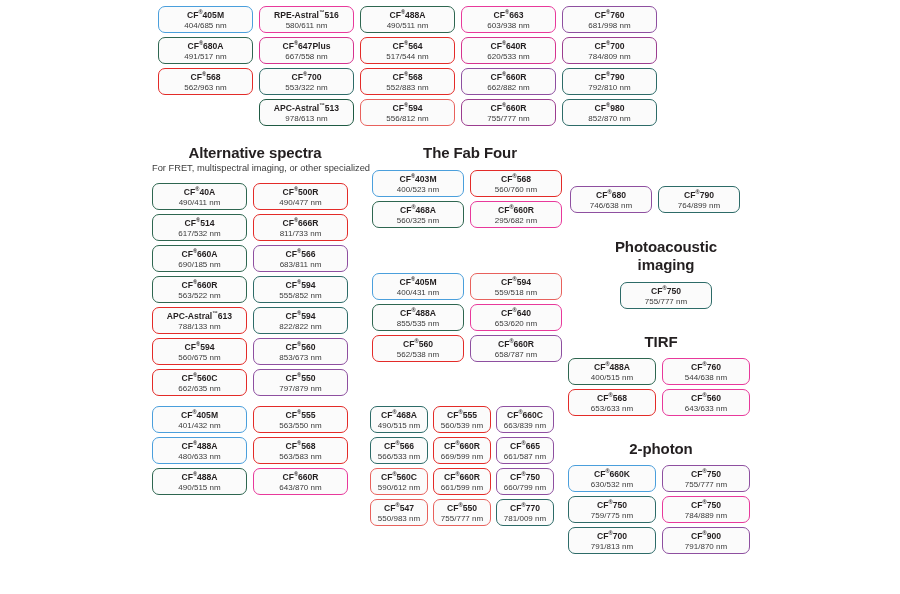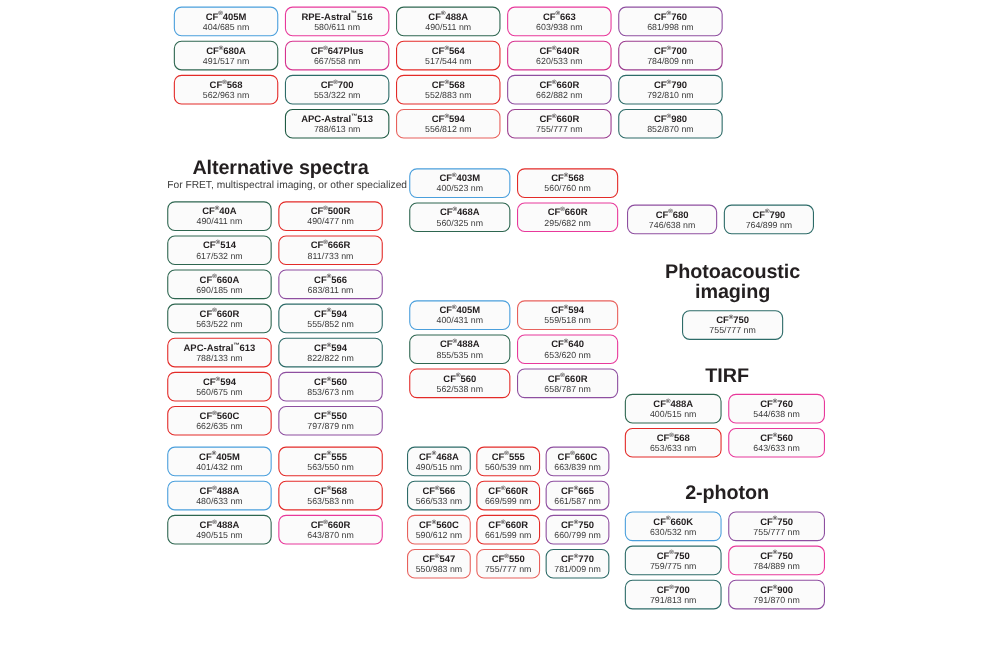--- a/index.html
+++ b/index.html
@@ -11,21 +11,21 @@
     position:relative;
     overflow:hidden;
   }
   .stage{position:relative;width:900px;height:594px;}
 
   
   .group{position:absolute;}
   .sec-title{
     text-align:center;
     font-weight:bold;
-    font-size:18px;
+    font-size:15px;
     line-height:17px;
     color:#231f20;
     letter-spacing:-0.1px;
     white-space:nowrap;
   }
   .sec-sub{
     text-align:center;
     font-size:9.3px;
     line-height:12px;
     color:#3b3b3b;
@@ -95,21 +95,21 @@
           <div class="chip" style="width: 95px; height: 27px; border-color: rgb(214, 51, 143); margin-bottom: 4px;">
             <div class="nm">CF<sup>®</sup>647Plus</div>
             <div class="wl">667/558 nm</div>
           </div>
           <div class="chip" style="width: 95px; height: 27px; border-color: rgb(45, 107, 104); margin-bottom: 4px;">
             <div class="nm">CF<sup>®</sup>700</div>
             <div class="wl">553/322 nm</div>
           </div>
           <div class="chip" style="width: 95px; height: 27px; border-color: rgb(31, 90, 67); margin-bottom: 0px;">
             <div class="nm">APC-Astral<sup>™</sup>513</div>
-            <div class="wl">788/613 nm</div>
+            <div class="wl">978/613 nm</div>
           </div>
         </div>
         <div class="col" style="margin-right: 6px;">
           <div class="chip" style="width: 95px; height: 27px; border-color: rgb(46, 102, 80); margin-bottom: 4px;">
             <div class="nm">CF<sup>®</sup>488A</div>
             <div class="wl">490/511 nm</div>
           </div>
           <div class="chip" style="width: 95px; height: 27px; border-color: rgb(227, 43, 40); margin-bottom: 4px;">
             <div class="nm">CF<sup>®</sup>564</div>
             <div class="wl">517/544 nm</div>
@@ -223,20 +223,21 @@
           </div>
           <div class="chip" style="width: 95px; height: 27px; border-color: rgb(142, 79, 160); margin-bottom: 0px;">
             <div class="nm">CF<sup>®</sup>550</div>
             <div class="wl">797/879 nm</div>
           </div>
         </div>
       </div>
   </div>
 
   <div class="group" style="left:372px;top:144px;width:196px;">
+    <div class="sec-title">The Fab Four</div>
     <div class="grid" id="g-fab" style="margin-top:9px;">
         <div class="col" style="margin-right: 6px;">
           <div class="chip" style="width: 92px; height: 27px; border-color: rgb(74, 159, 220); margin-bottom: 4px;">
             <div class="nm">CF<sup>®</sup>403M</div>
             <div class="wl">400/523 nm</div>
           </div>
           <div class="chip" style="width: 92px; height: 27px; border-color: rgb(46, 102, 80); margin-bottom: 0px;">
             <div class="nm">CF<sup>®</sup>468A</div>
             <div class="wl">560/325 nm</div>
           </div>

